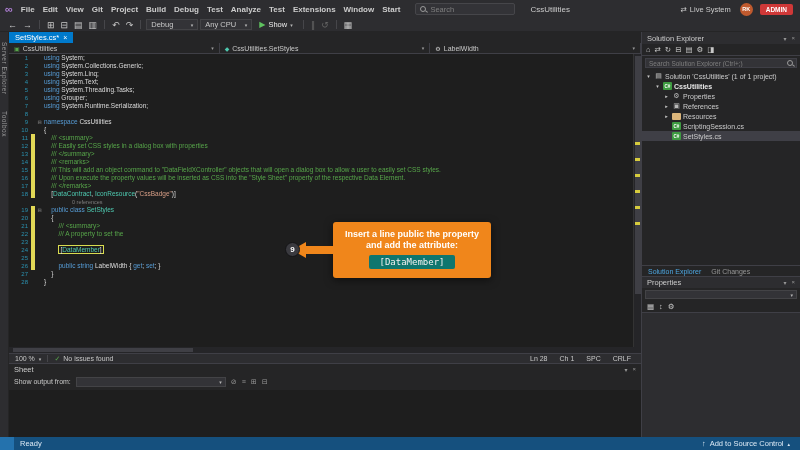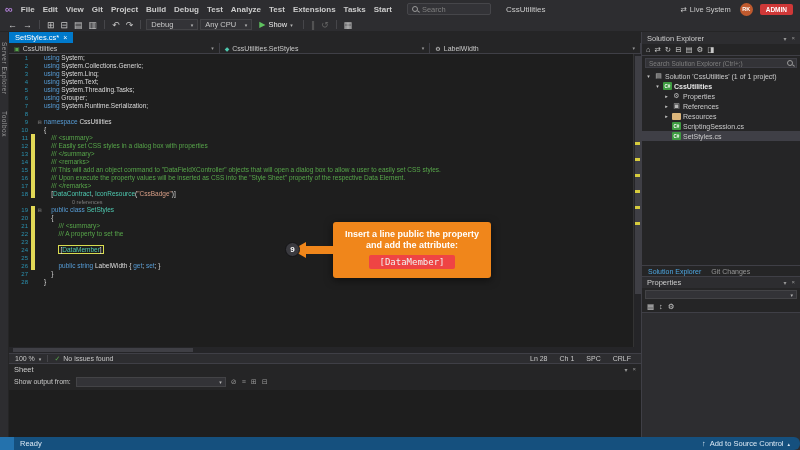--- a/index.html
+++ b/index.html
@@ -3,21 +3,21 @@
 <meta charset="utf-8">
 <style>
 *{margin:0;padding:0;box-sizing:border-box;font-family:"Liberation Sans",sans-serif;}
 html,body{background:#1a1a1a;}
 #root{position:relative;width:800px;height:450px;background:#2d2d30;overflow:hidden;color:#ccc;font-size:8px;cursor:default;}
 
 .titlebar{position:absolute;left:0;top:0;width:800px;height:18px;background:#2d2d30;display:flex;align-items:center;padding:0 5px;gap:1px;}
 .vslogo{color:#b180d7;font-size:11px;font-weight:bold;margin-right:3px;}
 .menubar{display:flex;}
 .menu-item{padding:1px 4px;font-size:8px;color:#cccccc;font-weight:bold;}
-.qsearch{width:84px;height:12px;background:#333337;border:1px solid #46464a;border-radius:2px;display:flex;align-items:center;gap:4px;padding:0 4px;color:#7f7f7f;font-size:7.5px;margin-left:10px;flex:none;}
+.qsearch{width:100px;height:12px;background:#333337;border:1px solid #46464a;border-radius:2px;display:flex;align-items:center;gap:4px;padding:0 4px;color:#7f7f7f;font-size:7.5px;margin-left:10px;flex:none;}
 .lens{width:6px;height:6px;border:1px solid #9a9a9a;border-radius:50%;position:relative;flex:none;}
 .lens::after{content:"";position:absolute;width:3px;height:1px;background:#9a9a9a;right:-3px;bottom:-1px;transform:rotate(40deg);}
 .solname{margin-left:14px;font-size:8px;color:#cccccc;}
 .tb-spacer{flex:1;}
 .liveshare{display:flex;align-items:center;gap:3px;font-size:7.5px;color:#cccccc;margin-right:8px;}
 .avatar{width:13px;height:13px;border-radius:50%;background:#c05a2e;color:#fff;font-size:5.5px;font-weight:bold;display:flex;align-items:center;justify-content:center;margin-right:6px;flex:none;}
 .admin{background:#cf3838;color:#fff;font-size:6.5px;font-weight:bold;padding:2px 6px;border-radius:2px;margin-right:2px;}
 
 .toolbar{position:absolute;left:0;top:18px;width:800px;height:14px;background:#2d2d30;display:flex;align-items:center;padding:0 6px;gap:2px;border-bottom:1px solid #252526;}
 .tb-icon{font-size:9px;color:#c8c8c8;padding:0 2px;line-height:12px;}
@@ -91,29 +91,29 @@
 .tlabel.bold{font-weight:bold;color:#e8e8e8;}
 .panel-tabs{position:absolute;left:0;top:233px;width:158px;height:11px;display:flex;gap:10px;padding:0 6px;align-items:center;border-top:1px solid #3f3f46;background:#252526;font-size:7px;}
 .ptab{color:#969696;}
 .ptab.active{color:#4da6e0;}
 .props-head{position:absolute;left:0;top:244px;width:158px;height:12px;display:flex;align-items:center;padding:0 5px;font-size:7.5px;color:#cccccc;background:#2d2d30;border-top:1px solid #3f3f46;}
 .props-combo{position:absolute;left:0;top:256px;width:158px;height:13px;padding:2px 3px;}
 .combo{height:9px;background:#333337;border:1px solid #434346;display:flex;align-items:center;justify-content:flex-end;padding:0 3px;}
 .props-toolbar{position:absolute;left:0;top:269px;width:158px;height:12px;display:flex;align-items:center;gap:5px;padding:0 5px;font-size:7.5px;color:#c8c8c8;border-bottom:1px solid #3f3f46;}
 .props-body{position:absolute;left:0;top:281px;width:158px;height:124px;background:#2d2d30;}
 
-.statusbar{position:absolute;left:0;top:437px;width:800px;height:13px;background:#15507e;display:flex;align-items:center;color:#dce9f5;border-radius:6px;}
+.statusbar{position:absolute;left:0;top:437px;width:800px;height:13px;background:#15507e;display:flex;align-items:center;color:#dce9f5;}
 .sb-block{width:14px;height:13px;background:#2472ad;flex:none;}
 .sb-ready{margin-left:6px;font-size:7.5px;}
 .sb-src{display:flex;align-items:center;gap:4px;margin-right:10px;font-size:7.5px;}
 .sb-src .caret{color:#dce9f5;}
 
 .callout{position:absolute;left:333px;top:222px;width:158px;height:56px;background:#f0861b;border-radius:3px;z-index:6;padding-top:7px;box-shadow:0 2px 8px rgba(0,0,0,.55);}
 .co-line{font-size:9px;font-weight:bold;color:#fff;text-align:center;line-height:11px;}
-.co-chip{font-family:"DejaVu Sans Mono",monospace;font-size:9px;background:#ef4444;color:#f0f0f0;padding:2px 10px;margin:4px auto 0;width:max-content;border-radius:2px;}
+.co-chip{font-family:"DejaVu Sans Mono",monospace;font-size:9px;background:#0f766e;color:#f0f0f0;padding:2px 10px;margin:4px auto 0;width:max-content;border-radius:2px;}
 .co-arrow-body{position:absolute;left:304px;top:246px;width:29px;height:8px;background:#f0861b;z-index:6;}
 .co-arrow-head{position:absolute;left:292px;top:242px;width:0;height:0;border-top:8px solid transparent;border-bottom:8px solid transparent;border-right:14px solid #f0861b;z-index:6;}
 .co-badge{position:absolute;left:285px;top:242px;width:15px;height:15px;background:#3a3a3f;border:1px solid #141416;border-radius:50%;color:#fff;font-size:8px;font-weight:bold;display:flex;align-items:center;justify-content:center;z-index:7;}
 </style>
 </head>
 <body>
 
 <div id="root">
 
   <div class="titlebar">
@@ -123,21 +123,21 @@
         <span class="menu-item">Edit</span>
         <span class="menu-item">View</span>
         <span class="menu-item">Git</span>
         <span class="menu-item">Project</span>
         <span class="menu-item">Build</span>
         <span class="menu-item">Debug</span>
         <span class="menu-item">Test</span>
         <span class="menu-item">Analyze</span>
         <span class="menu-item">Test</span>
         <span class="menu-item">Extensions</span>
-        <span class="menu-item">Tasks</span>
+        <span class="menu-item">Window</span>
         <span class="menu-item">Start</span>
       </nav>
     <div class="qsearch">
       <span class="lens"></span>
       <span>Search</span>
     </div>
     <span class="solname">CssUtilities</span>
     <span class="tb-spacer"></span>
     <div class="liveshare">
       <span>⇄</span>

